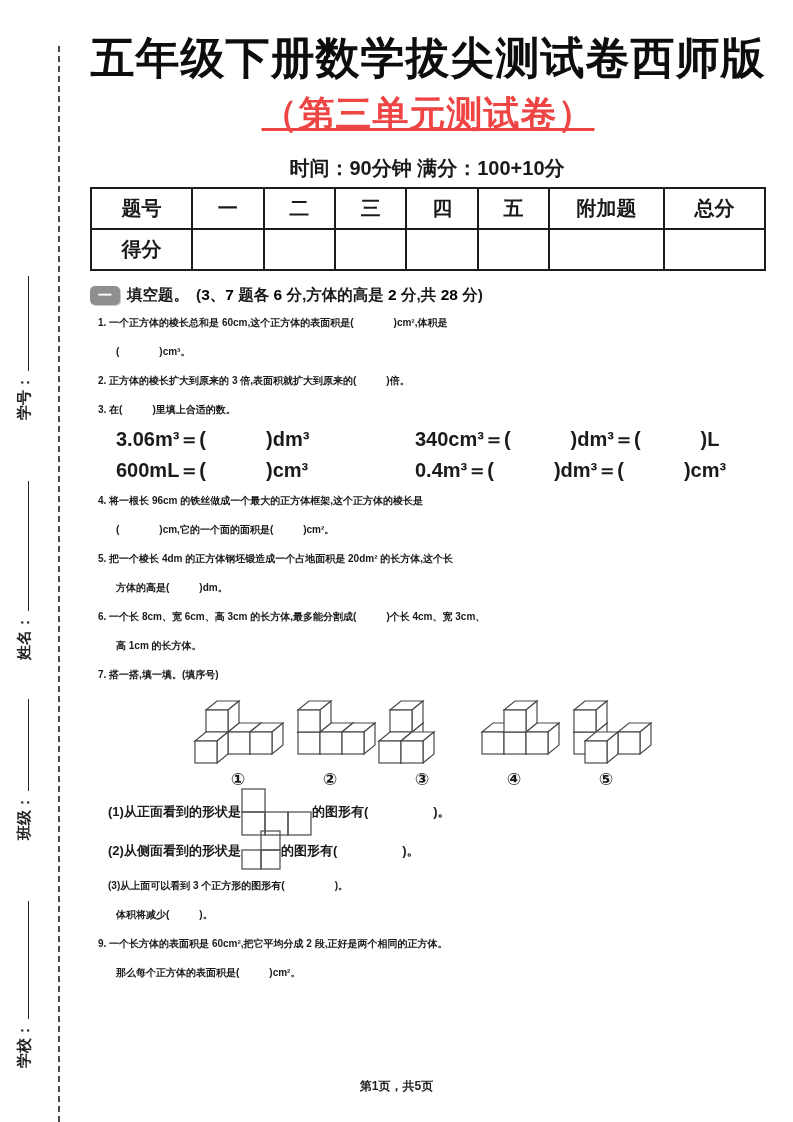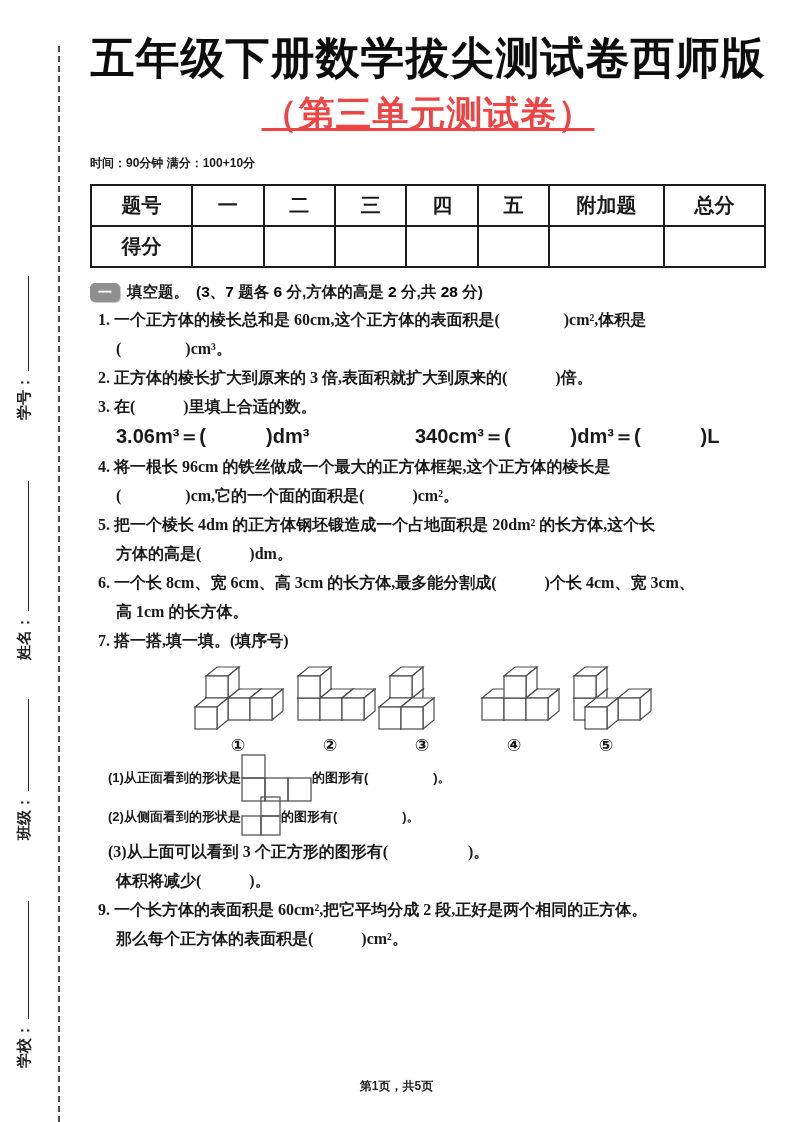--- a/index.html
+++ b/index.html
@@ -7,30 +7,30 @@
         font-family:"Liberation Sans","DejaVu Sans",sans-serif;color:#1a1a1a;overflow:hidden;}
   .cutline{position:absolute;left:58px;top:46px;bottom:0;width:0;border-left:2.5px dashed #4a4a4a;}
   
   .side-group{position:absolute;left:14px;transform-origin:0 0;transform:rotate(-90deg);
               white-space:nowrap;font-size:15px;font-weight:600;color:#222;}
   .sline{display:inline-block;border-bottom:1.6px solid #222;height:0.95em;margin-left:4px;}
   
   .content{position:absolute;left:90px;top:11px;width:676px;}
   .title{margin:22px 0 0 0;text-align:center;font-size:44px;font-weight:700;letter-spacing:1px;line-height:1.15;color:#0d0d0d;}
   .subtitle{margin:6px 0 0 0;text-align:center;font-size:36px;font-weight:700;letter-spacing:1px;color:#ef4444;text-decoration:underline;}
-  .meta{margin:16px 2px 12px 0;text-align:left;font-size:12px;font-weight:700;}
+  .meta{margin:16px 2px 5px 0;text-align:center;font-size:20px;font-weight:700;}
   table.score{width:100%;border-collapse:collapse;table-layout:fixed;}
   table.score th,table.score td{border:2px solid #1c1c1c;height:39px;text-align:center;
       font-size:20px;font-weight:700;padding:0;}
   table.score td.blank{background:#fff;}
   .sec-head{display:flex;align-items:center;gap:7px;margin:14px 0 2px 0;font-size:15.5px;font-weight:700;}
   .badge{display:inline-block;min-width:30px;height:19px;line-height:19px;background:#8f8f8f;color:#fff;
          border-radius:5px;text-align:center;font-size:14px;font-weight:700;box-shadow:1px 1px 0 #c9c9c9;}
   .note .num{color:#000000;}
-  .q{font-size:16px;font-weight:600;line-height:29px;padding-left:8px;font-family:Liberation Serif, serif;}
+  .q{font-size:10px;font-weight:600;line-height:29px;padding-left:8px;}
   .q.cont{padding-left:26px;}
   .convrow{display:grid;grid-template-columns:46% 54%;padding-left:26px;font-size:20px;font-weight:700;line-height:31px;}
   .figs{display:flex;justify-content:space-between;margin:8px 0 0 102px;width:442px;}
   .fig{text-align:center;}
   .fig .flabel{font-size:17px;font-weight:600;margin-top:0px;line-height:1;}
   .subq{font-size:13px;font-weight:600;line-height:29px;padding-left:18px;display:flex;align-items:center;margin:6px 0;}
   .subq svg{margin:-6px 0;}
   .footer{position:absolute;left:0;right:0;top:1078px;text-align:center;font-size:12px;font-weight:600;color:#222;}
 </style>
 </head>
@@ -101,20 +101,24 @@
     </div>
 
     <div class="q">1. 一个正方体的棱长总和是 60cm,这个正方体的表面积是(　　　　)cm²,体积是</div>
     <div class="q cont">(　　　　)cm³。</div>
     <div class="q">2. 正方体的棱长扩大到原来的 3 倍,表面积就扩大到原来的(　　　)倍。</div>
     <div class="q">3. 在(　　　)里填上合适的数。</div>
     <div class="convrow">
       <span>3.06m³＝(　　　)dm³</span>
       <span>340cm³＝(　　　)dm³＝(　　　)L</span>
     </div>
+    <div class="convrow">
+      <span>600mL＝(　　　)cm³</span>
+      <span>0.4m³＝(　　　)dm³＝(　　　)cm³</span>
+    </div>
     <div class="q">4. 将一根长 96cm 的铁丝做成一个最大的正方体框架,这个正方体的棱长是</div>
     <div class="q cont">(　　　　)cm,它的一个面的面积是(　　　)cm²。</div>
     <div class="q">5. 把一个棱长 4dm 的正方体钢坯锻造成一个占地面积是 20dm² 的长方体,这个长</div>
     <div class="q cont">方体的高是(　　　)dm。</div>
     <div class="q">6. 一个长 8cm、宽 6cm、高 3cm 的长方体,最多能分割成(　　　)个长 4cm、宽 3cm、</div>
     <div class="q cont">高 1cm 的长方体。</div>
     <div class="q">7. 搭一搭,填一填。(填序号)</div>
 
     <div class="figs">
       <div class="fig">

